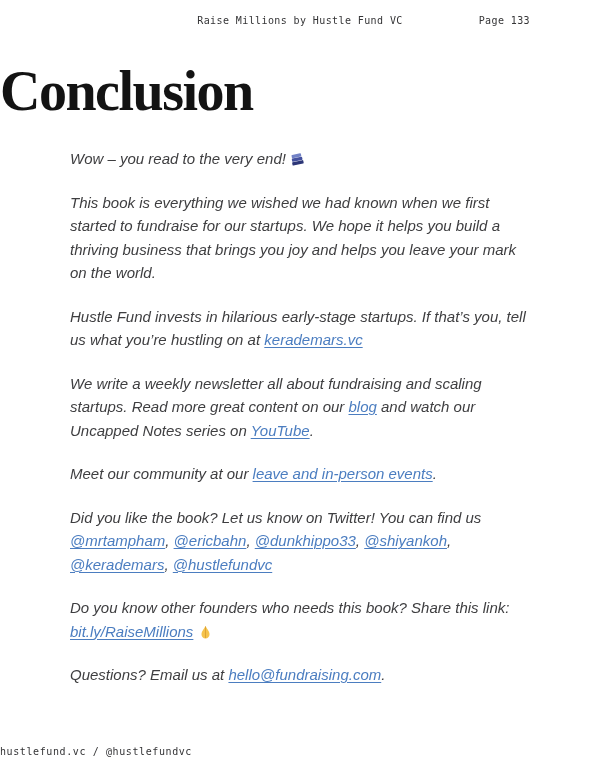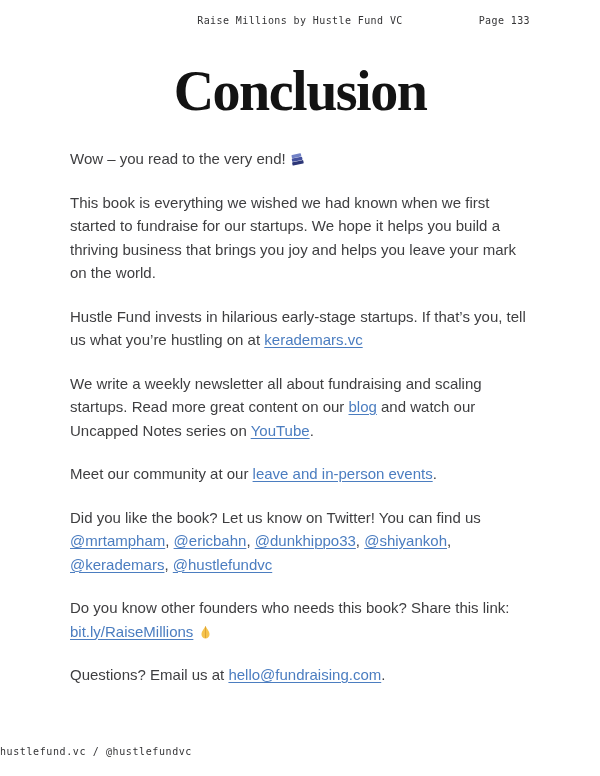--- a/index.html
+++ b/index.html
@@ -20,36 +20,35 @@
   .book-title, .page-number, .page-footer {
     font-family: "DejaVu Sans Mono", monospace;
     font-size: 10px;
     letter-spacing: 0.4px;
     color: #343436;
   }
   .book-title { text-align: center; }
   .page-number { position: absolute; top: 15px; right: 70px; padding-left: 35px; }
   .doc-title {
     margin: 34px 0 0 0;
-    text-align: center;
     font-family: "Liberation Serif", "DejaVu Serif", serif;
     font-weight: 700;
     font-size: 56px;
     line-height: 1;
     letter-spacing: -1.5px;
     color: #131313;
   }
   .body-text {
     margin: 28px 70px 0 70px;
     font-size: 15px;
     line-height: 23.5px;
     color: #3e3e40;
   }
   .para { margin: 0 0 20px 0; }
-  .line { display: block; white-space: nowrap; }
+  .line { display: block; white-space: nowrap; font-style: italic; }
   a.link {
     color: var(--link, #4b7dc0);
     text-decoration: underline;
     text-decoration-thickness: 1px;
     text-underline-offset: 2px;
     cursor: pointer;
   }
   .emoji { display: inline-block; }
   .emoji svg { vertical-align: -3px; }
   .page-footer {

